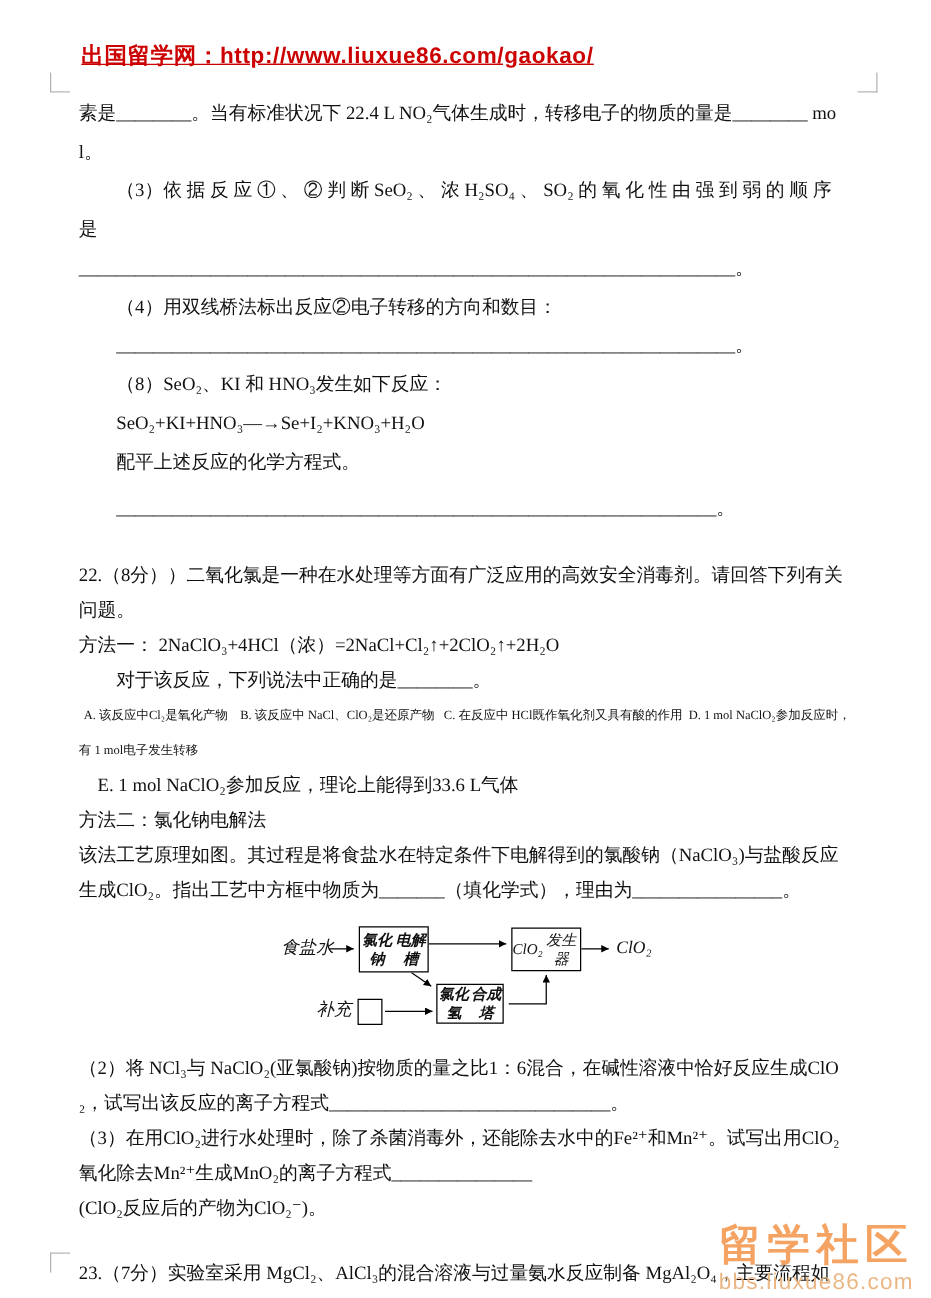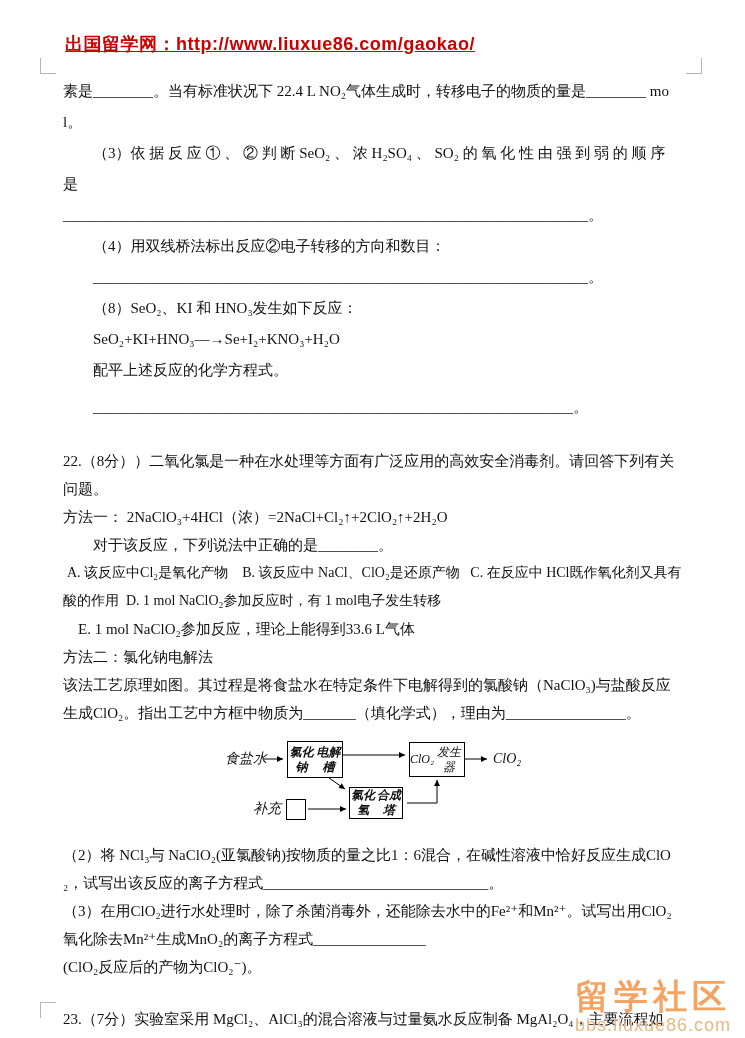--- a/index.html
+++ b/index.html
@@ -30,21 +30,21 @@
     position:absolute; left:63px; top:76px; width:620px;
   }
   .para {
     font-size:15px; line-height:31px;
     white-space:pre-wrap;
     word-break:break-all;
   }
   .sec2 .para { line-height:28px; }
   .ind { text-indent:2em; }
   .ind1 { text-indent:1em; }
-  .options { font-size:14px; line-height:24px; text-indent:4px; }
+  .options { font-size:10px; line-height:24px; text-indent:4px; }
   .gap-lg { margin-top:24px; }
   .gap-sm { margin-top:6px; }
   
   .diagram {
     position:relative;
     margin:8px 0 6px 160px;
     width:320px; height:100px;font-style:italic;
   }
   .diagram svg.arrows { position:absolute; left:0; top:0; }
   .dlabel {

